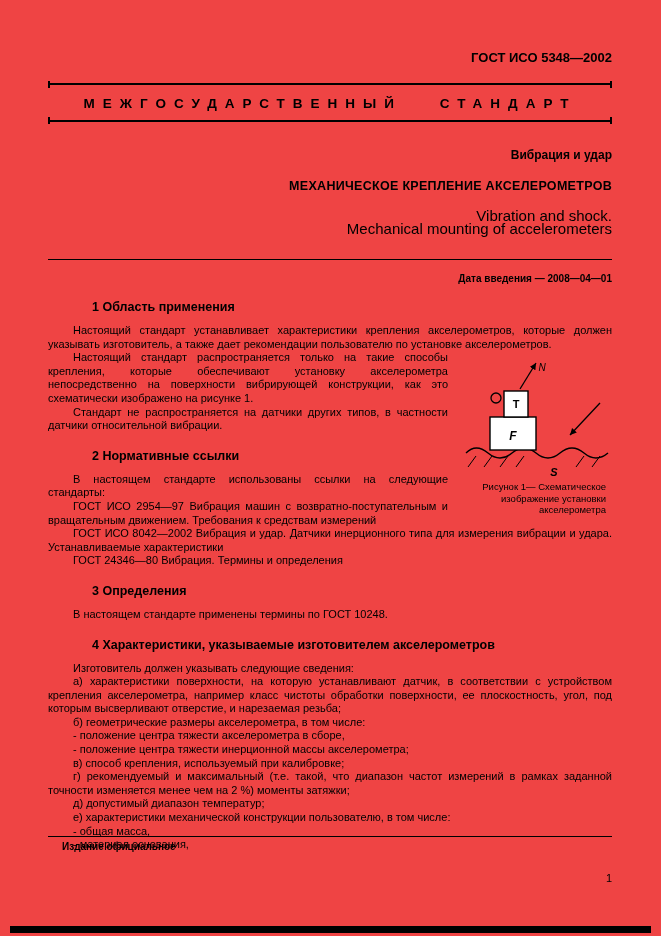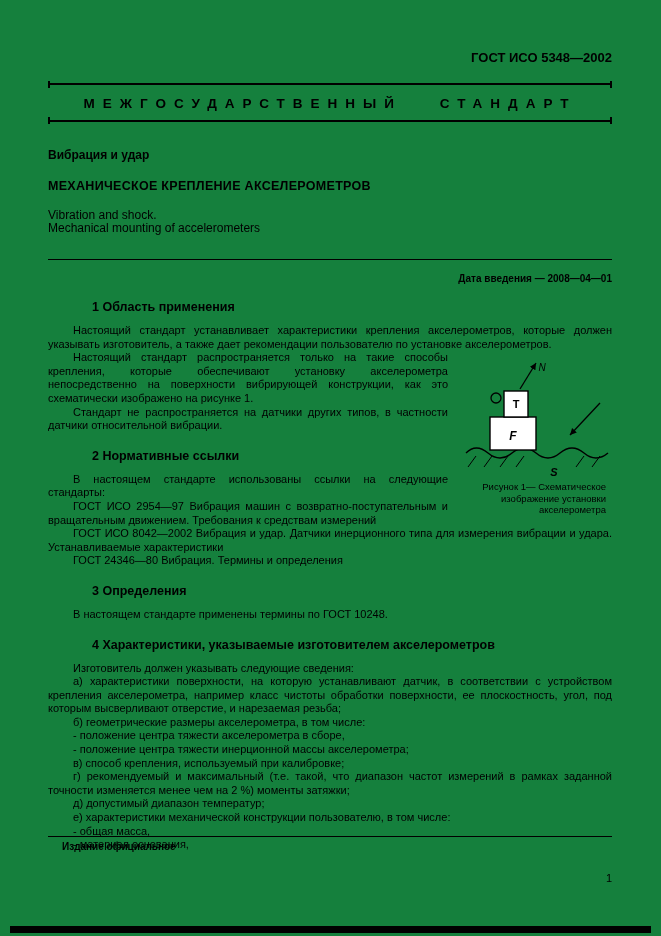--- a/index.html
+++ b/index.html
@@ -1,36 +1,36 @@
 <!DOCTYPE html>
 <html><head>
 <meta charset="utf-8">
 <style>
   * { box-sizing: border-box; }
   html, body { margin: 0; padding: 0; background: #ffffff; }
   body { font-family: "Liberation Sans", sans-serif; color: #000; }
 
-  .page { position: relative; width: 661px; height: 936px; background: #15803d; overflow: hidden; margin: 0 auto; }
+  .page { position: relative; width: 661px; height: 936px; background: #ef4444; overflow: hidden; margin: 0 auto; }
   .content { position: absolute; left: 48px; right: 49px; top: 0; }
 
   .doc-number { margin-top: 50px; text-align: right; font-weight: bold; font-size: 13px; }
 
   .banner { position: relative; margin-top: 18px; border-top: 2px solid #000; border-bottom: 2px solid #000;
             padding: 9px 0 8px; text-align: center; }
   .banner-text { font-weight: bold; font-size: 13.5px; letter-spacing: 8px; word-spacing: 26px; white-space: nowrap; }
   .tick { position: absolute; width: 2px; height: 7px; background: #000; }
   .tick.tl { left: 0; top: -4px; }
   .tick.tr { right: 0; top: -4px; }
   .tick.bl { left: 0; bottom: -4px; }
   .tick.br { right: 0; bottom: -4px; }
 
-  .title-block { text-align: left; }
+  .title-block { text-align: right; }
   .subject    { margin-top: 26px; font-weight: bold; font-size: 12px; }
   .main-title { margin-top: 17px; font-weight: bold; font-size: 12.5px; letter-spacing: 0.3px; }
-  .en-titles  { margin-top: 16px; font-size: 12px; line-height: 13px; }
+  .en-titles  { margin-top: 16px; font-size: 15px; line-height: 13px; }
 
   .rule { margin-top: 24px; border-top: 1px solid #000; height: 0; }
   .date { margin-top: 13px; text-align: right; font-weight: bold; font-size: 10px; }
 
   h2.sec { font-size: 12.5px; font-weight: bold; margin: 16px 0 10px 44px; }
   p.body { margin: 0; font-size: 11px; line-height: 13.6px; text-align: justify; text-indent: 25px; }
 
   .fig { float: right; width: 152px; margin: 6px 0 4px 12px; text-align: center; }
   .fig svg { display: block; margin: 0 auto; }
   .fig-caption { font-size: 9.5px; line-height: 11.5px; padding: 2px 6px 0; text-align: right; }

